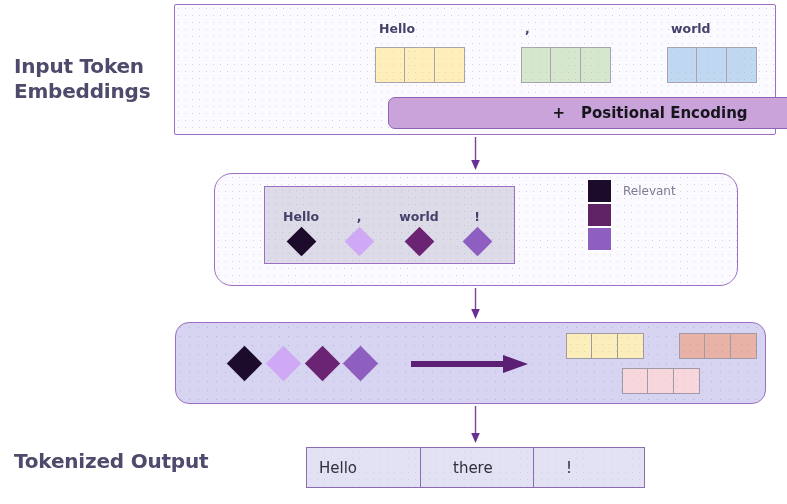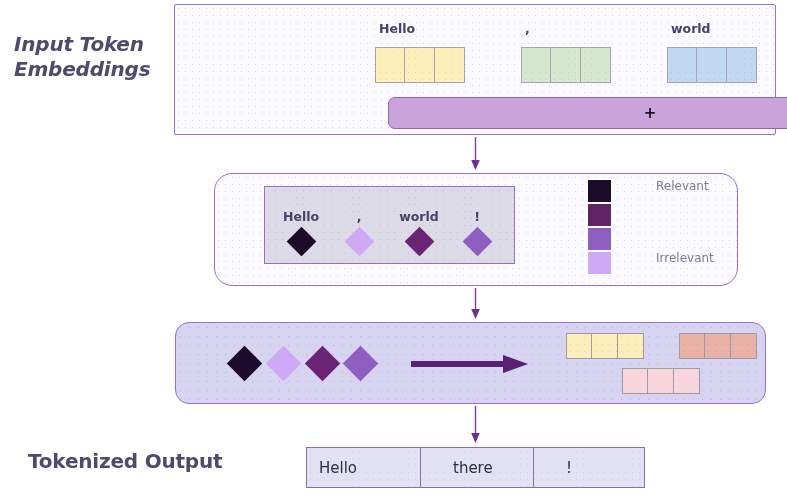--- a/index.html
+++ b/index.html
@@ -24,24 +24,24 @@
   
   .row-label {
     position: absolute;
     color: #4d4a6b;
     font-weight: 700;
     font-size: 20px;
     line-height: 25px;
     letter-spacing: -0.2px;
     white-space: pre-line;
   }
-  #label-input      { left: 14px; top: 32px; font-style: italic; }
+  #label-input      { left: 14px; top: 54px; }
   #label-attention  { left: 14px; top: 198px; }
   #label-decoder    { left: 14px; top: 338px; }
-  #label-output     { left: 28px; top: 449px; }
+  #label-output     { left: 14px; top: 449px; }
 
   
   .panel {
     position: absolute;
     box-sizing: border-box;
     background-color: #fbfaff;
     border: 1.6px solid #9b6fc4;
     background-image: radial-gradient(#d9cfe8 0.7px, transparent 0.7px);
     background-size: 7px 7px;
   }
@@ -149,22 +149,22 @@
   #at-3 { left: 182px; top: 22px; }
 
   
   #legend {
     position: absolute;
     left: 587px; top: 179px;
     width: 130px;
   }
   .legend-row {
     display: flex;
+    align-items: center;
     height: 24px;
-    gap: 33px;
   }
   .legend-swatch {
     width: 25px; height: 24px;
     box-sizing: border-box;
     border: 1px solid #ffffff;
     flex: 0 0 auto;
   }
   .legend-text {
     margin-left: 11px;
     color: #7d7a92;
@@ -281,20 +281,21 @@
       <span class="token-word">world</span>
       <div class="cells">
         <div class="cell c-blue"></div>
         <div class="cell c-blue"></div>
         <div class="cell c-blue"></div>
       </div>
     </div>
 
     <div id="pos-enc">
       <span class="plus">+</span>
+      <span>Positional Encoding</span>
     </div>
   </div>
 
   <svg class="connector" id="conn-1" viewBox="0 0 13 34">
     <line x1="6.5" y1="0" x2="6.5" y2="24" stroke="#7b3fa0" stroke-width="1.4"></line>
     <polygon points="6.5,33 2.2,23 10.8,23" fill="#6a2f92"></polygon>
   </svg>
 
   <div class="panel" id="panel-attention"></div>
 
@@ -323,24 +324,20 @@
       <span class="legend-text">Relevant</span>
     </div>
     <div class="legend-row">
       <div class="legend-swatch" style="background:#5f2265;"></div>
       <span class="legend-text"></span>
     </div>
     <div class="legend-row">
       <div class="legend-swatch" style="background:#8e5ec0;"></div>
       <span class="legend-text"></span>
     </div>
-    <div class="legend-row">
-      <div class="legend-swatch" style="background:#cfa9f5;"></div>
-      <span class="legend-text">Irrelevant</span>
-    </div>
   </div>
 
   <svg class="connector" id="conn-2" viewBox="0 0 13 32">
     <line x1="6.5" y1="0" x2="6.5" y2="22" stroke="#7b3fa0" stroke-width="1.4"></line>
     <polygon points="6.5,31 2.2,21 10.8,21" fill="#6a2f92"></polygon>
   </svg>
 
   <div class="panel" id="panel-decoder"></div>
 
   <div class="dec-diamond" id="dd-0" style="background:#1d0b2b;"></div>

